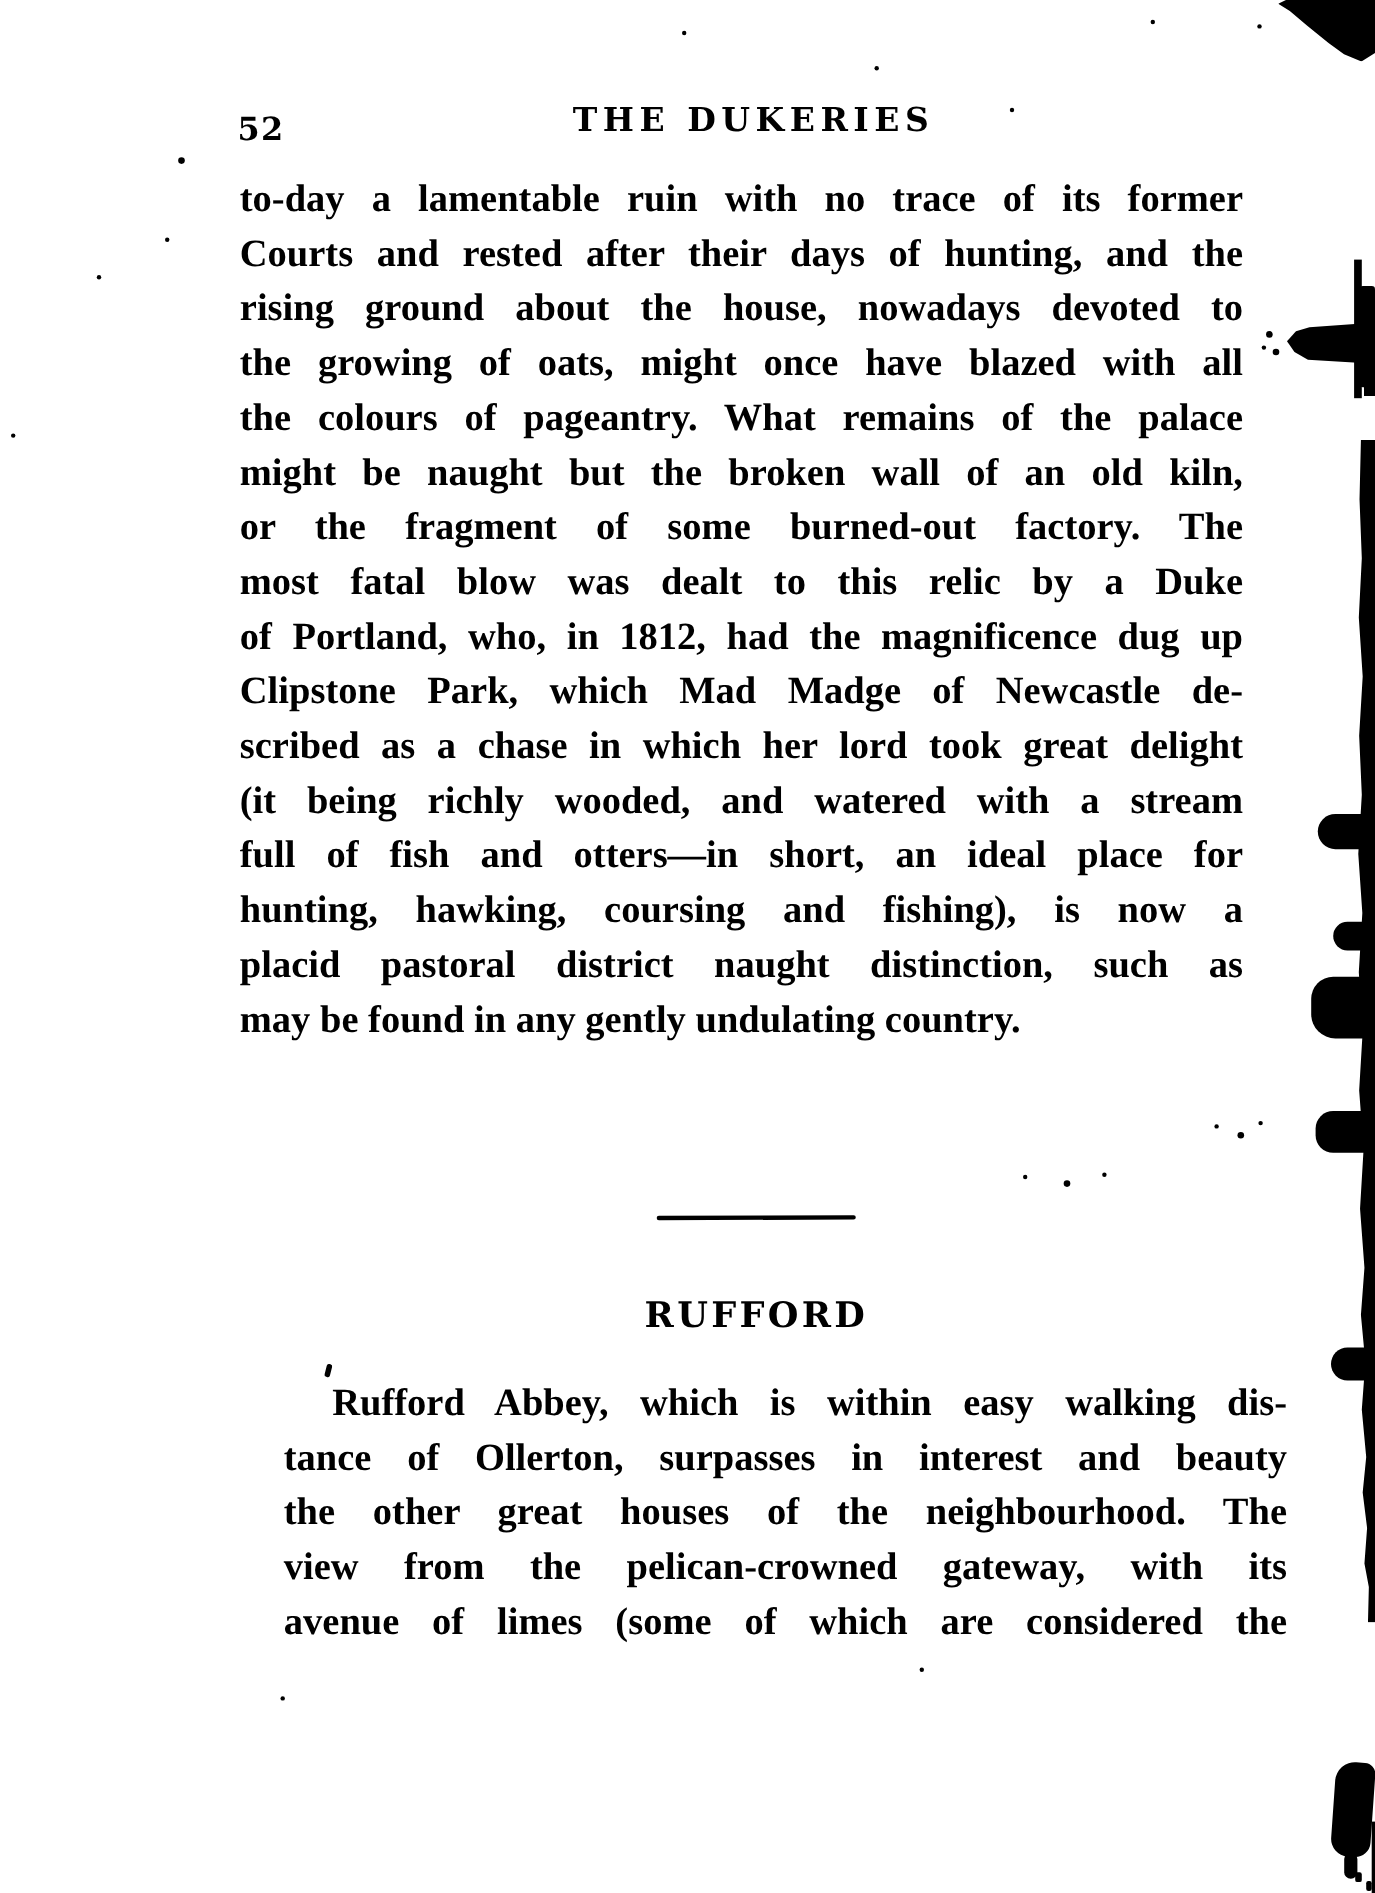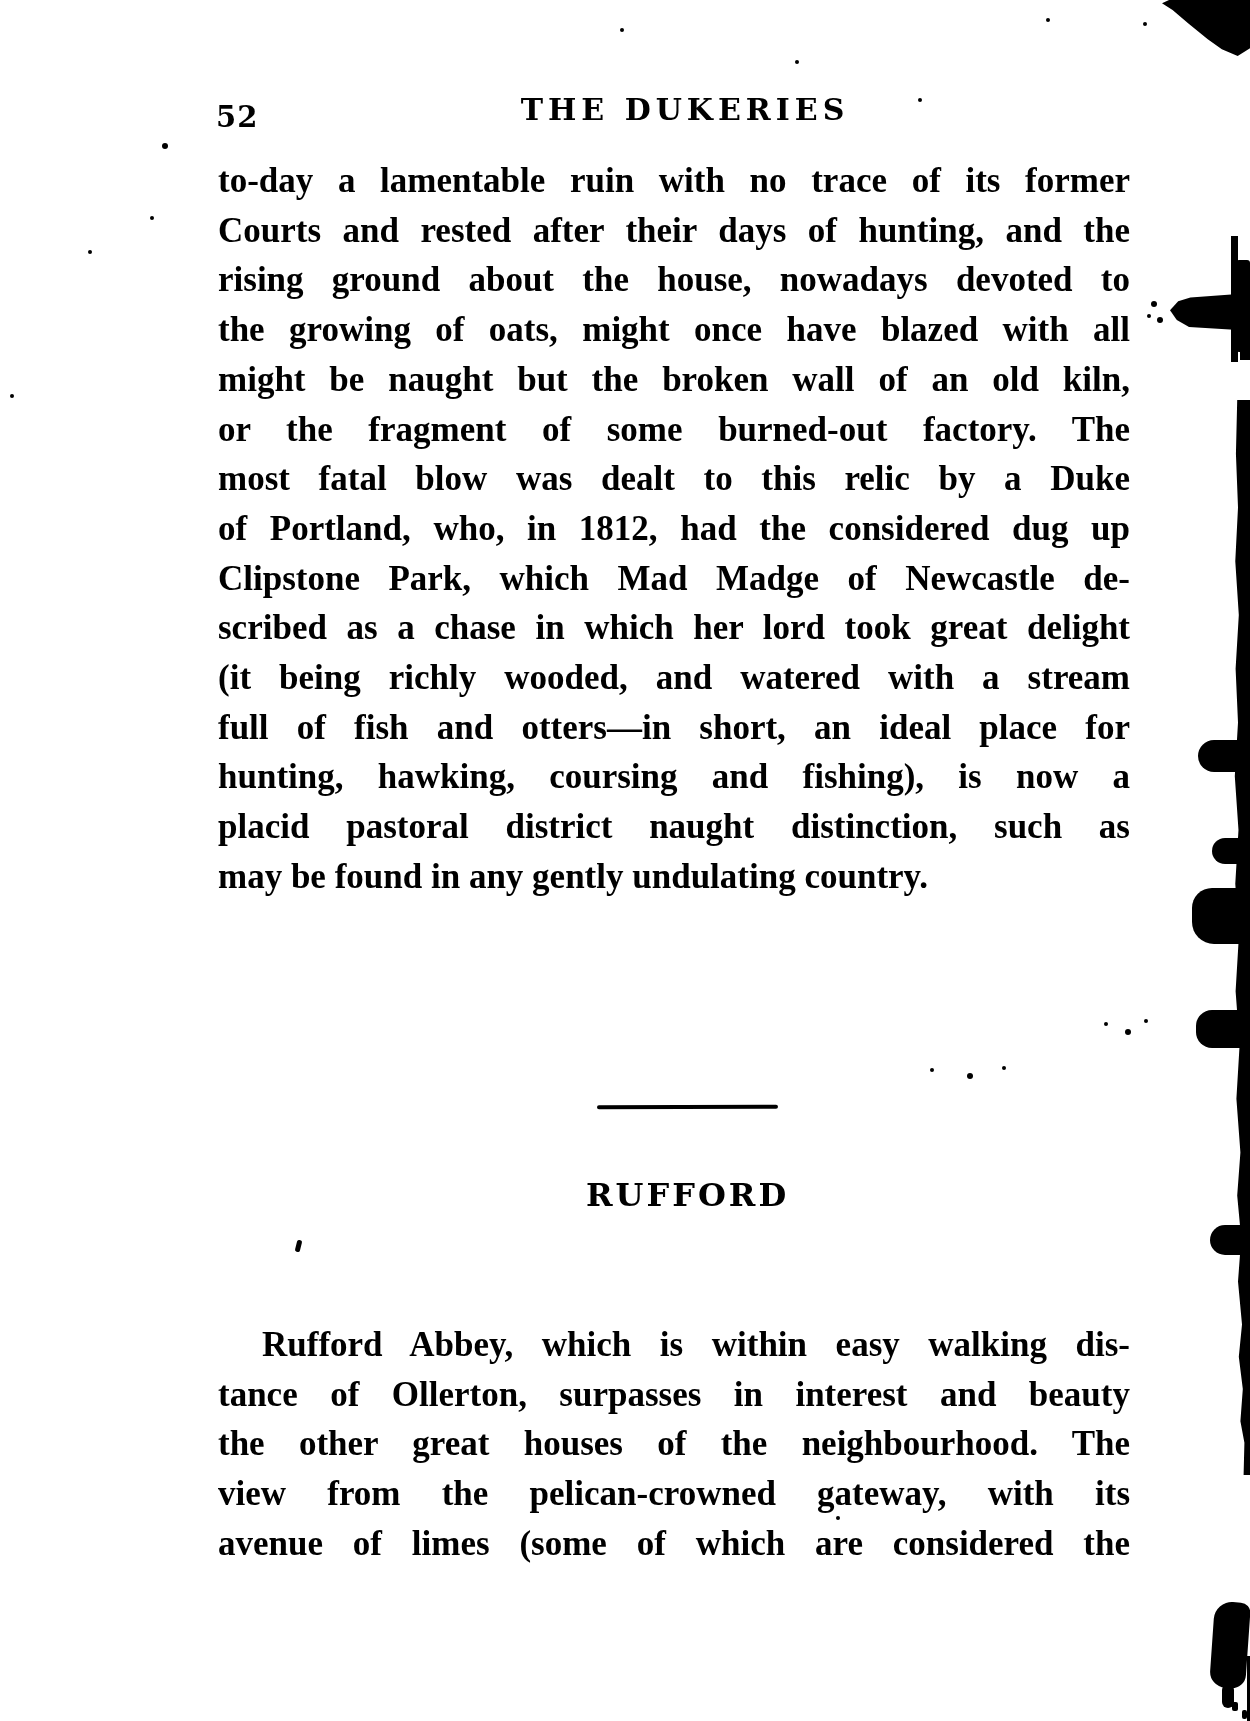--- a/index.html
+++ b/index.html
@@ -6,21 +6,21 @@
   body{width:1250px;height:1721px;background:#ffffff;position:relative;overflow:hidden;
        font-family:"DejaVu Serif","Liberation Serif",serif;color:#000;}
   .pagenum{position:absolute;left:216px;top:100px;font-size:29px;font-weight:700;letter-spacing:1px;}
   .header{position:absolute;left:490px;top:92px;width:390px;text-align:center;
           font-size:30px;font-weight:700;letter-spacing:5px;}
   .para{position:absolute;left:218px;width:912px;font-size:35px;line-height:49.7px;font-weight:700;font-family:Liberation Serif, serif;}
   .para .line{white-space:nowrap;text-align:justify;text-align-last:justify;}
   .para .line.last{text-align-last:left;}
   .para .line.indent{text-indent:44px;}
   .para1{top:156px;}
-  .para2{top:1320px;}
+  .para2{top:1250px;margin-left:40px;}
   .rule{position:absolute;left:597px;top:1105px;width:181px;height:4px;background:#000;
         border-radius:2px;transform:rotate(-0.2deg);}
   .heading{position:absolute;left:586px;top:1176px;width:202px;text-align:left;
            font-size:32px;font-weight:700;letter-spacing:3px;}
   .art{position:absolute;background:#000;}
   .corner{left:1162px;top:0;width:88px;height:56px;
           clip-path:polygon(8% 0,100% 0,100% 86%,86% 100%,68% 88%,52% 70%,30% 42%,12% 18%,0 6%);}
   .tack-stem{left:1170px;top:294px;width:68px;height:36px;
              clip-path:polygon(0 45%,12% 20%,30% 10%,100% 0,100% 100%,28% 92%,10% 72%);}
   .tack-head{left:1236px;top:260px;width:14px;height:92px;border-radius:3px;}
@@ -57,24 +57,25 @@
 <div>
 
   <div class="pagenum">52</div>
   <div class="header">THE DUKERIES</div>
 
   <div class="para para1">
       <div class="line">to-day a lamentable ruin with no trace of its former</div>
       <div class="line">Courts and rested after their days of hunting, and the</div>
       <div class="line">rising ground about the house, nowadays devoted to</div>
       <div class="line">the growing of oats, might once have blazed with all</div>
+      <div class="line">the colours of pageantry.  What remains of the palace</div>
       <div class="line">might be naught but the broken wall of an old kiln,</div>
       <div class="line">or the fragment of some burned-out factory.  The</div>
       <div class="line">most fatal blow was dealt to this relic by a Duke</div>
-      <div class="line">of Portland, who, in 1812, had the considered dug up</div>
+      <div class="line">of Portland, who, in 1812, had the magnificence dug up</div>
       <div class="line">Clipstone Park, which Mad Madge of Newcastle de-</div>
       <div class="line">scribed as a chase in which her lord took great delight</div>
       <div class="line">(it being richly wooded, and watered with a stream</div>
       <div class="line">full of fish and otters—in short, an ideal place for</div>
       <div class="line">hunting, hawking, coursing and fishing), is now a</div>
       <div class="line">placid pastoral district naught distinction, such as</div>
       <div class="line last">may be found in any gently undulating country.</div>
     </div>
 
   <div class="rule"></div>

